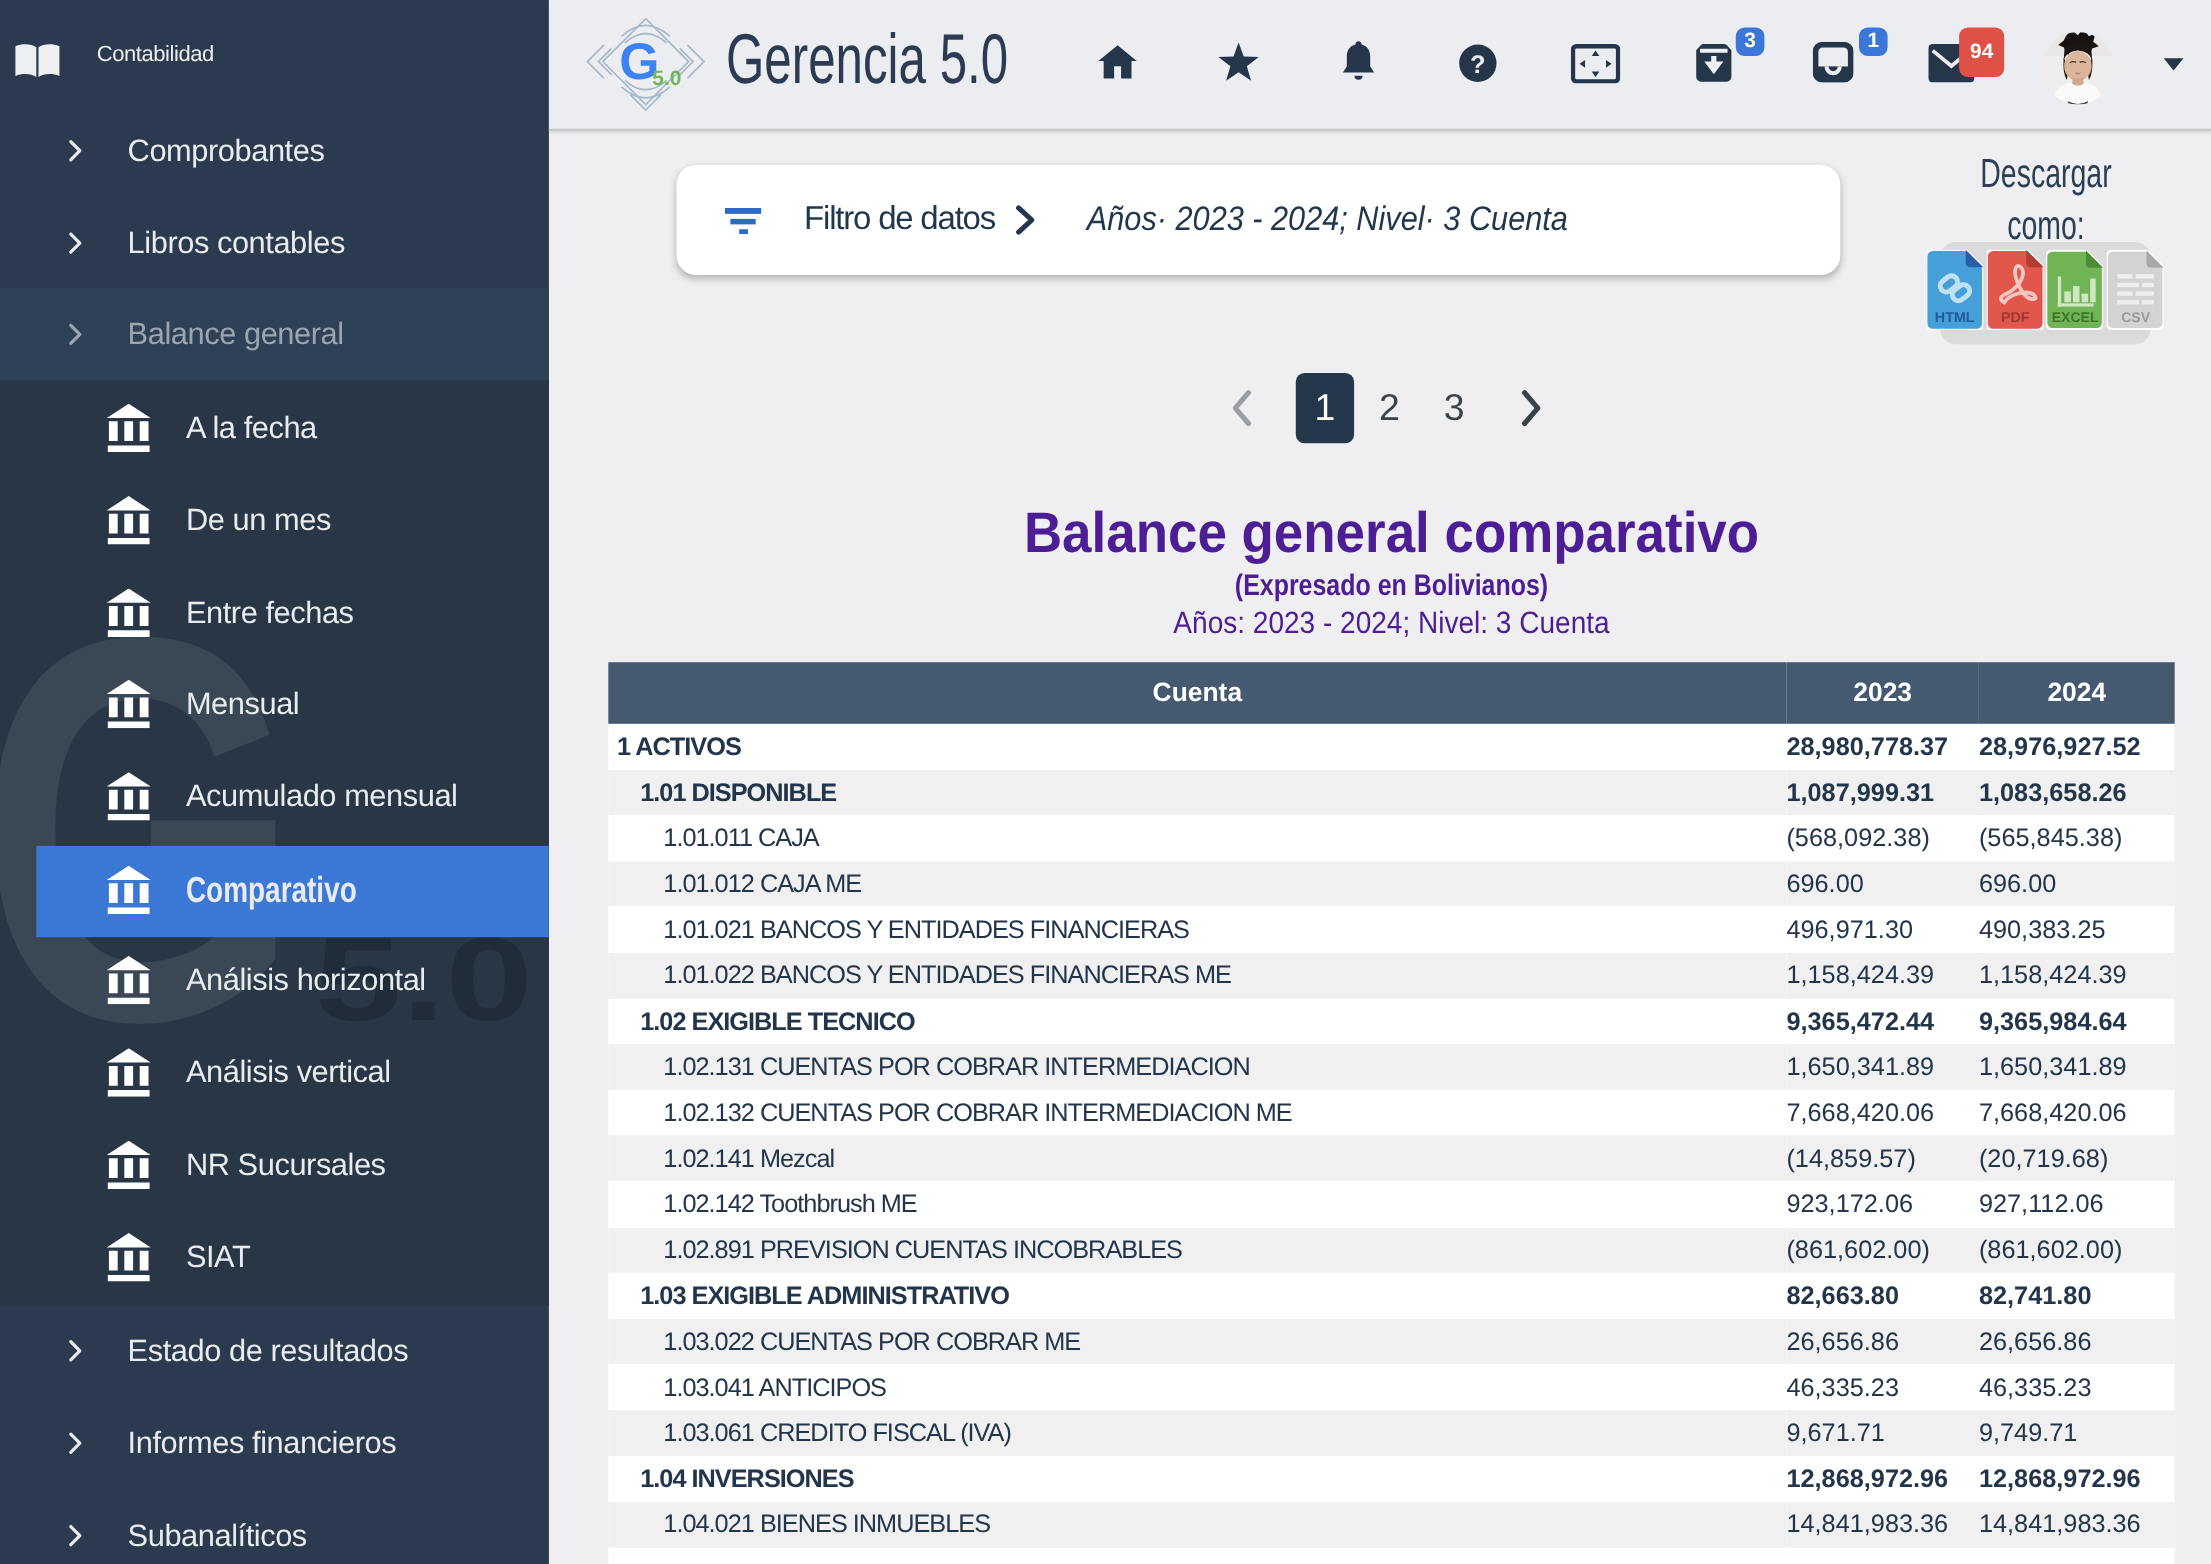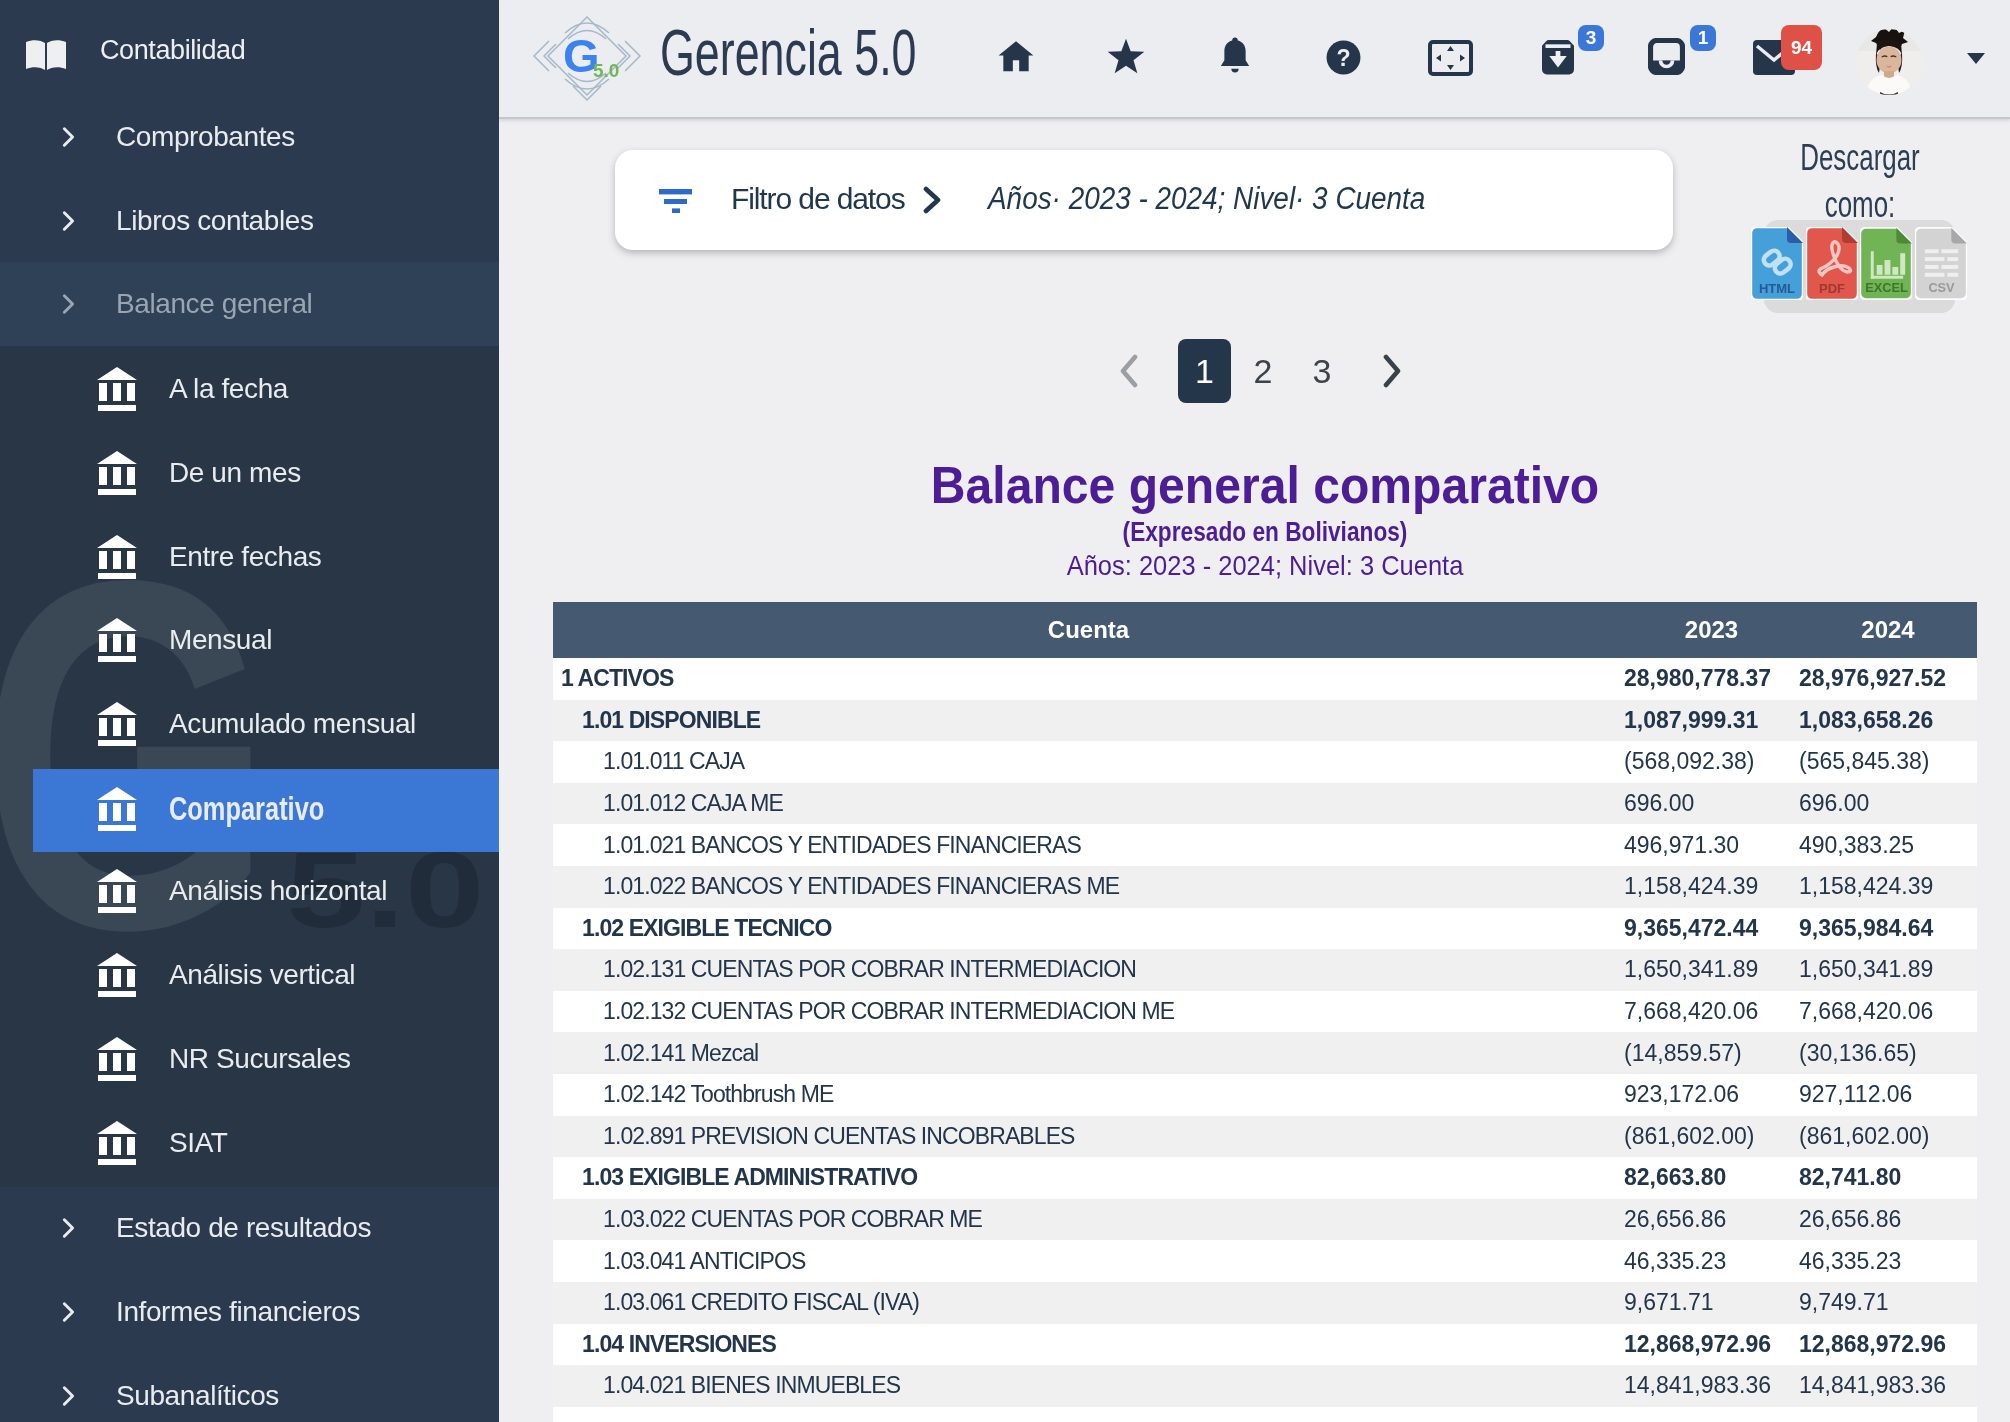--- a/index.html
+++ b/index.html
@@ -12,21 +12,21 @@
 #submenu-bg { position:absolute; left:0; top:346px; width:499px; height:841px; background:#283646; }
 #bg-open-row { position:absolute; left:0; top:262px; width:499px; height:84px; background:#2f4156; }
 .wm-g { position:absolute; left:-20px; top:506px; font-size:497px; font-weight:bold; color:rgba(255,255,255,0.085); line-height:1; transform:scaleX(0.76); transform-origin:0 0; }
 .wm-50 { position:absolute; left:286px; top:836px; font-size:108px; font-weight:bold; color:rgba(0,0,0,0.18); line-height:1; transform:scaleX(1.32); transform-origin:0 0; }
 .sideitem { position:absolute; left:0; width:499px; height:84px; color:#e9ecef; font-size:28px; letter-spacing:-0.4px; display:flex; align-items:center; }
 .sideitem .chev { position:absolute; left:57px; width:22px; height:22px; }
 .sideitem .txt { position:absolute; left:116px; }
 .subitem .txt { left:169px; }
 .subitem .bicon { position:absolute; left:97px; top:50%; margin-top:-22px; }
 #sel-row { position:absolute; left:33px; top:769px; width:466px; height:83px; background:#3b78d6; }
-#side-head { position:absolute; left:12px; top:15px; width:499px; height:70px; color:#edeff1; font-size:27px; letter-spacing:-0.4px; }
+#side-head { position:absolute; left:0; top:15px; width:499px; height:70px; color:#edeff1; font-size:20px; letter-spacing:-0.4px; }
 #side-head .txt { position:absolute; left:88px; top:50%; transform:translateY(-50%); }
 
 
 #topbar { position:absolute; left:499px; top:0; width:1511px; height:119px; background:#ebedf0; border-bottom:2px solid #c5c6c8; box-shadow:0 2px 3px rgba(0,0,0,0.10); }
 #brand { position:absolute; left:161px; top:30px; font-size:64px; line-height:46px; color:#2c3b52; transform:scaleX(0.70); transform-origin:0 0; white-space:nowrap; }
 .badge { position:absolute; border-radius:8px; background:#3a77d9; color:#fff; font-size:19px; font-weight:bold; display:flex; align-items:center; justify-content:center; }
 
 
 #filtercard { position:absolute; left:615px; top:150px; width:1058px; height:100px; background:#fff; border-radius:18px; box-shadow:0 3px 7px rgba(110,110,110,0.45); }
 #filtercard .lbl { position:absolute; left:116px; top:32px; font-size:30px; color:#21374d; letter-spacing:-1.1px; }
@@ -376,21 +376,21 @@
           <td class="num">1,650,341.89</td>
         </tr>
     <tr>
           <td class="l3">1.02.132 CUENTAS POR COBRAR INTERMEDIACION ME</td>
           <td class="num">7,668,420.06</td>
           <td class="num">7,668,420.06</td>
         </tr>
     <tr class="g">
           <td class="l3">1.02.141 Mezcal</td>
           <td class="num">(14,859.57)</td>
-          <td class="num">(30,136.65)</td>
+          <td class="num">(20,719.68)</td>
         </tr>
     <tr>
           <td class="l3">1.02.142 Toothbrush ME</td>
           <td class="num">923,172.06</td>
           <td class="num">927,112.06</td>
         </tr>
     <tr class="g">
           <td class="l3">1.02.891 PREVISION CUENTAS INCOBRABLES</td>
           <td class="num">(861,602.00)</td>
           <td class="num">(861,602.00)</td>

